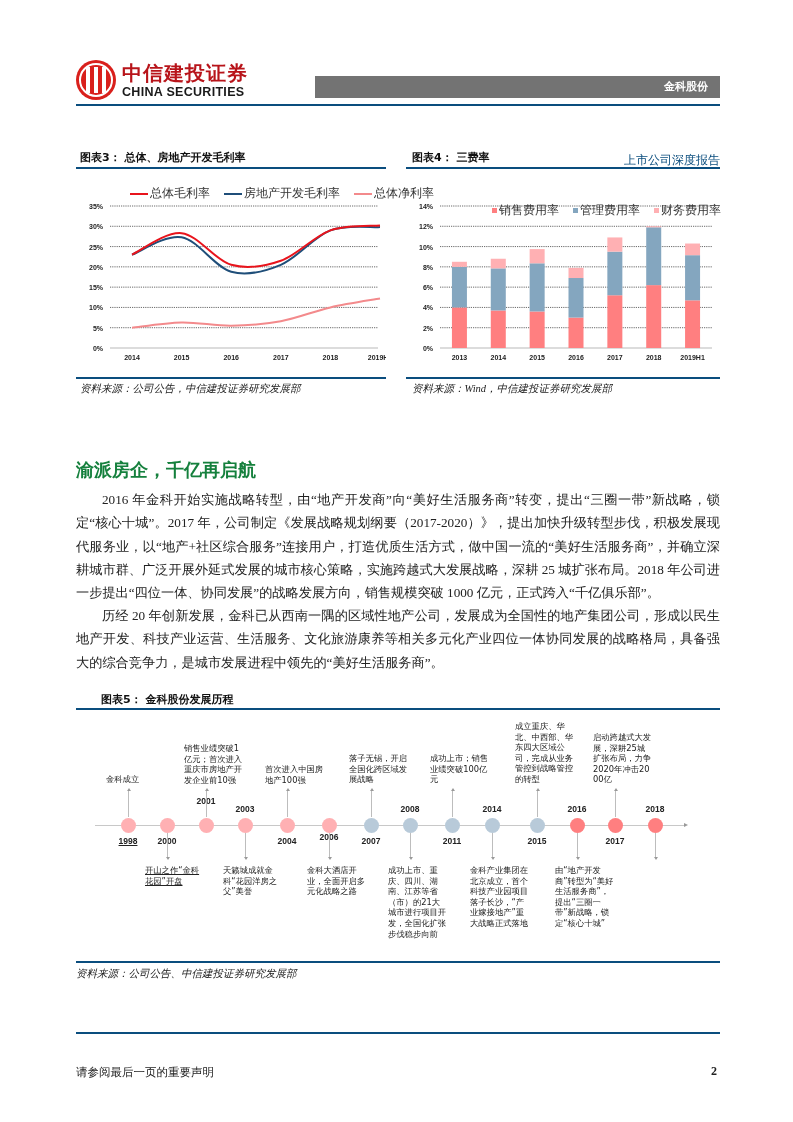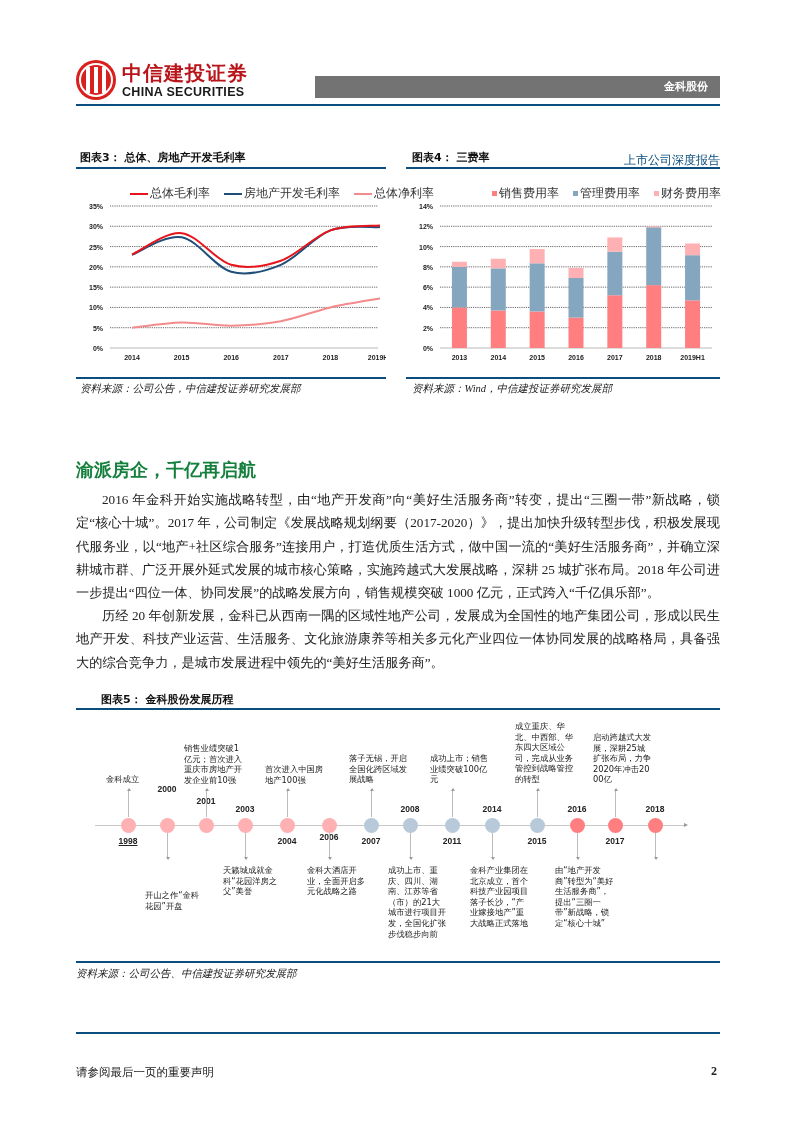--- a/index.html
+++ b/index.html
@@ -83,21 +83,21 @@
     <text x="304" y="162" font-size="7" text-anchor="middle" fill="#222" font-weight="bold">2019H1</text>
     <path d="M56,129.71428571428572 C64.26666666666667,128.8352380952381 89.06666666666666,124.77809523809523 105.6,124.44 C122.13333333333333,124.10190476190476 138.66666666666666,127.88857142857142 155.2,127.68571428571428 C171.73333333333332,127.48285714285714 188.26666666666668,126.2657142857143 204.8,123.22285714285715 C221.33333333333334,120.18 237.86666666666667,113.21523809523809 254.4,109.42857142857143 C270.93333333333334,105.64190476190477 295.73333333333335,101.9904761904762 304,100.50285714285715" fill="none" stroke="#f38a8c" stroke-width="2"></path>
     <path d="M56,56.68571428571428 C64.26666666666667,53.77809523809523 89.06666666666666,36.39999999999999 105.6,39.239999999999995 C122.13333333333333,42.08 138.66666666666666,69.12761904761905 155.2,73.72571428571429 C171.73333333333332,78.32380952380953 188.26666666666668,73.72571428571428 204.8,66.82857142857142 C221.33333333333334,59.93142857142856 237.86666666666667,38.63142857142857 254.4,32.34285714285714 C270.93333333333334,26.054285714285715 295.73333333333335,29.638095238095236 304,29.097142857142856" fill="none" stroke="#1f4e79" stroke-width="2"></path>
     <path d="M56,56.68571428571428 C64.26666666666667,53.101904761904756 89.06666666666666,33.49238095238094 105.6,35.18285714285713 C122.13333333333333,36.87333333333332 138.66666666666666,62.23047619047618 155.2,66.82857142857142 C171.73333333333332,71.42666666666666 188.26666666666668,68.51904761904763 204.8,62.77142857142857 C221.33333333333334,57.023809523809526 237.86666666666667,38.22571428571428 254.4,32.34285714285714 C270.93333333333334,26.459999999999997 295.73333333333335,28.285714285714285 304,27.474285714285713" fill="none" stroke="#e8141c" stroke-width="2"></path>
   </svg>
 <div class="abs fig-rule" style="left:76px; top:377px; width:310px;"></div>
 <div class="abs source" style="left:80px; top:382px;">资料来源：公司公告，中信建投证券研究发展部</div>
 
 <div class="abs fig-title" style="left:412px; top:150px;">图表4：  三费率</div>
 <div class="abs fig-rule" style="left:406px; top:167px; width:314px;"></div>
-<div class="abs legend" style="left:492px; top:185px; ">
+<div class="abs legend" style="left:492px; top:202px; ">
   <span><span class="sw-box" style="background:#ff7f80"></span><span>销售费用率</span></span>
   <span><span class="sw-box" style="background:#84a6bf"></span><span>管理费用率</span></span>
   <span><span class="sw-box" style="background:#ffb0b3"></span><span>财务费用率</span></span>
 </div>
 <svg class="abs" id="chart4" style="left:406px; top:198px;" width="314" height="168">
     <line x1="34" x2="306" y1="150" y2="150" stroke="#d0d0d0" stroke-width="1.5" stroke-dasharray=""></line>
     <text x="27" y="153" font-size="7" text-anchor="end" fill="#222" font-weight="bold">0%</text>
     <line x1="34" x2="306" y1="129.71428571428572" y2="129.71428571428572" stroke="#444" stroke-width="0.8" stroke-dasharray="1.2,1"></line>
     <text x="27" y="132.71428571428572" font-size="7" text-anchor="end" fill="#222" font-weight="bold">2%</text>
     <line x1="34" x2="306" y1="109.42857142857143" y2="109.42857142857143" stroke="#444" stroke-width="0.8" stroke-dasharray="1.2,1"></line>
@@ -152,22 +152,22 @@
 <div class="abs fig-rule" style="left:76px; top:708px; width:644px;"></div>
 <div class="abs" id="timeline" style="left:0; top:0; width:793px; height:1122px; pointer-events:none;">
   <div class="abs" style="left:95px; top:825px; width:590px; height:1px; background:#c8c8c8;"></div>
   <div class="abs" style="left:684px; top:823px; width:0; height:0; border-top:2.5px solid transparent; border-bottom:2.5px solid transparent; border-left:4px solid #999;"></div>
 <div class="tl-dot" style="left: 120.5px; top: 817.5px; background: rgb(255, 176, 179);"></div>
     <div class="tl-year" style="left: 108px; top: 836px; text-decoration: underline;">1998</div>
     <div class="tl-note" style="visibility: visible; top: 774px; left: 106px;">金科成立</div>
     <div class="tl-stem" style="left: 128px; top: 791px; height: 26px;"></div>
     <div class="tl-arrow" style="left: 126.5px; top: 788px; border-bottom: 3px solid rgb(153, 153, 153);"></div>
     <div class="tl-dot" style="left: 159.5px; top: 817.5px; background: rgb(255, 176, 179);"></div>
-    <div class="tl-year" style="left: 147px; top: 784px;">2000</div>
-    <div class="tl-note" style="top: 890px; left: 145px;">开山之作“金科花园”开盘</div>
+    <div class="tl-year" style="left: 147px; top: 836px;">2000</div>
+    <div class="tl-note" style="top: 865px; left: 145px; text-decoration: underline;">开山之作“金科花园”开盘</div>
     <div class="tl-stem" style="left: 167px; top: 833px; height: 25px;"></div>
     <div class="tl-arrow" style="left: 165.5px; top: 857px; border-top: 3px solid rgb(153, 153, 153);"></div>
     <div class="tl-dot" style="left: 198.5px; top: 817.5px; background: rgb(255, 176, 179);"></div>
     <div class="tl-year" style="left: 186px; top: 796px;">2001</div>
     <div class="tl-note" style="visibility: visible; top: 743px; left: 184px;">销售业绩突破1亿元；首次进入重庆市房地产开发企业前10强</div>
     <div class="tl-stem" style="left: 206px; top: 791px; height: 26px;"></div>
     <div class="tl-arrow" style="left: 204.5px; top: 788px; border-bottom: 3px solid rgb(153, 153, 153);"></div>
     <div class="tl-dot" style="left: 237.5px; top: 817.5px; background: rgb(255, 176, 179);"></div>
     <div class="tl-year" style="left: 225px; top: 804px;">2003</div>
     <div class="tl-note" style="top: 865px; left: 223px;">天籁城成就金科“花园洋房之父”美誉</div>

